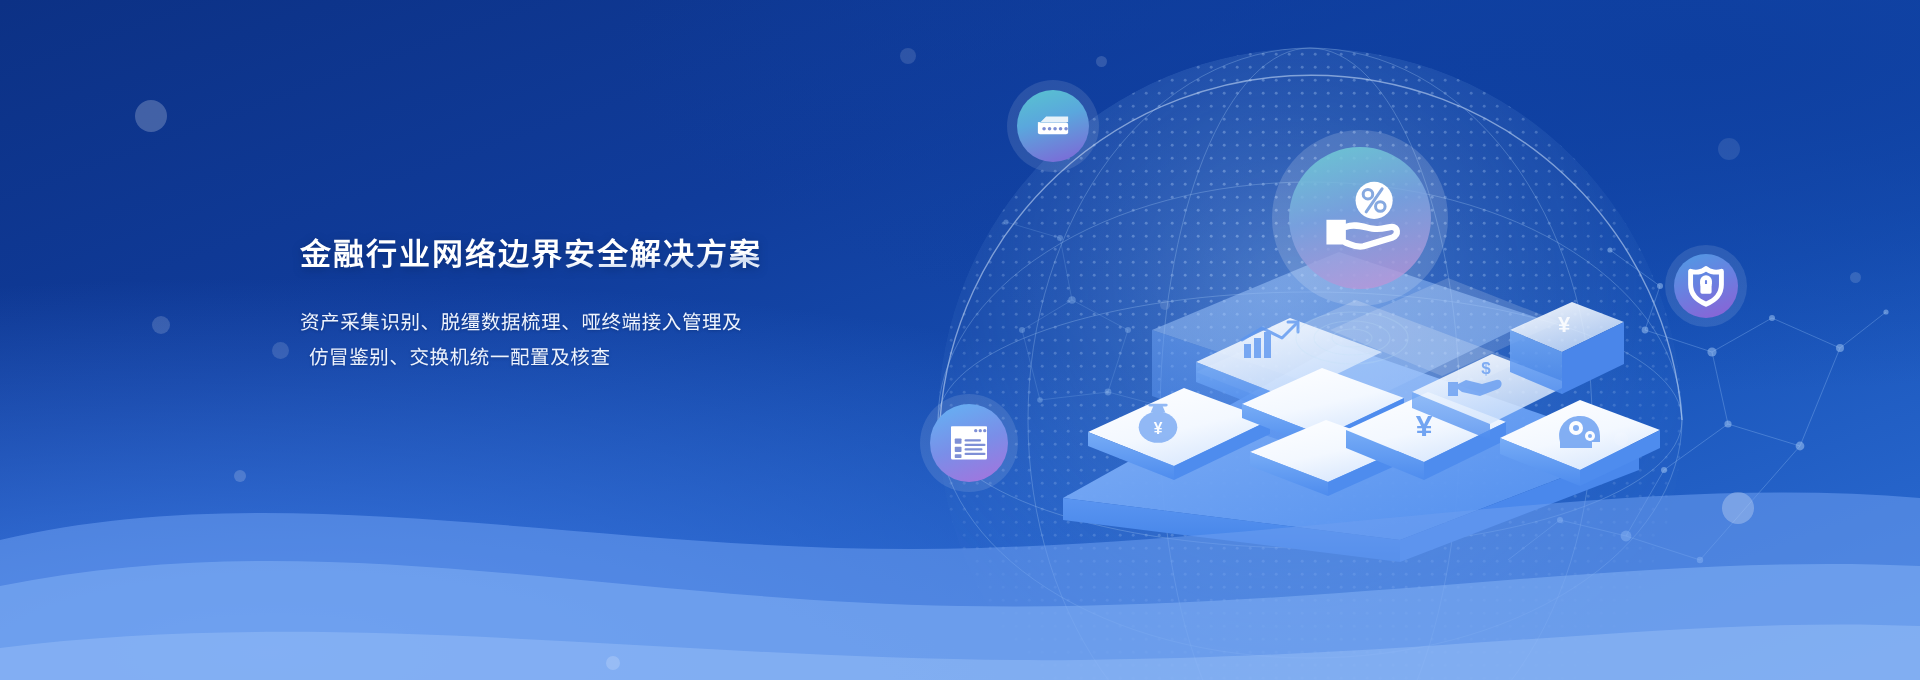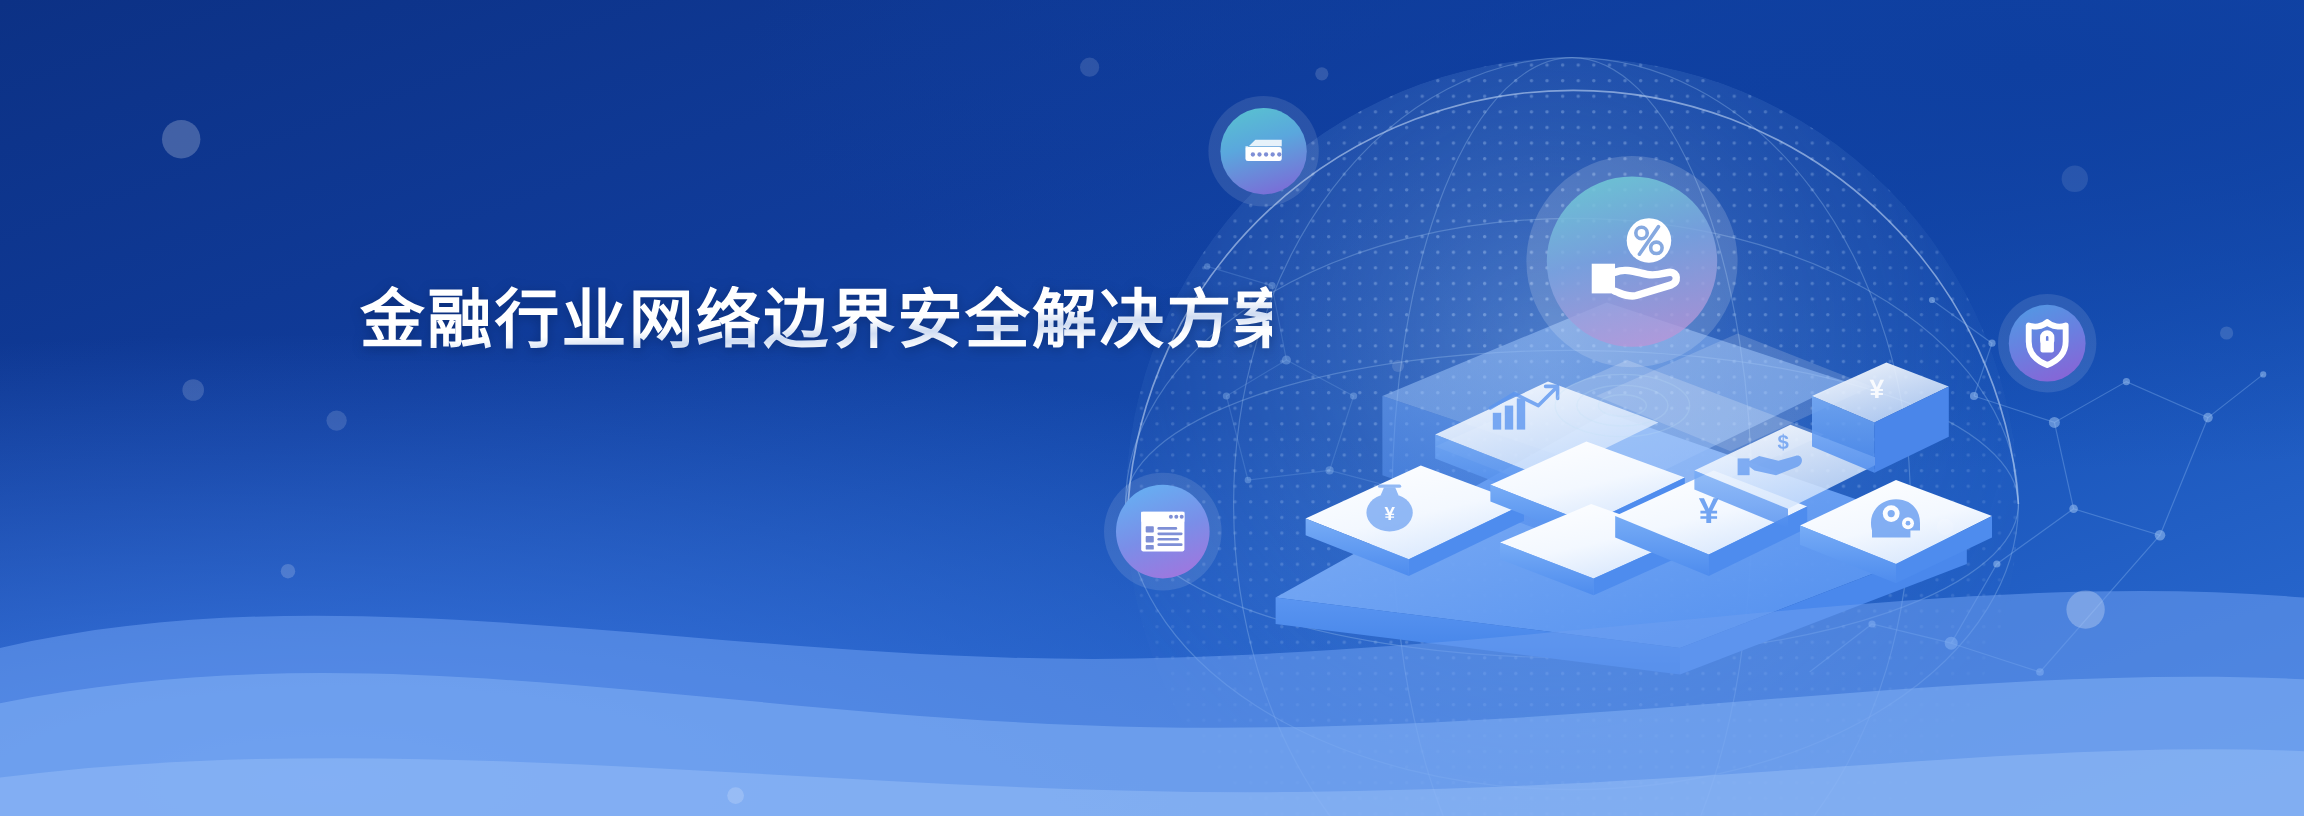--- a/index.html
+++ b/index.html
@@ -17,21 +17,21 @@
 
   .layer{position:absolute;inset:0;}
   .layer svg{position:absolute;inset:0;width:1920px;height:680px;display:block;}
 
   
   .bokeh{position:absolute;border-radius:50%;background:#ffffff;pointer-events:none;}
 
   
   .copy{position:absolute;left:300px;top:238px;width:760px;}
   .title{
-    font-size:54px; font-weight:700; letter-spacing:2px; line-height:1.08;
+    font-size:31px; font-weight:700; letter-spacing:2px; line-height:1.08;
     white-space:nowrap;
     background:linear-gradient(177deg,#ffffff 0%,#ffffff 42%,#ffffff 52%,#cfdcf2 64%,#ffffff 78%,#f3f7ff 100%);
     -webkit-background-clip:text; background-clip:text;
     color:transparent; -webkit-text-fill-color:transparent;
     filter:drop-shadow(0 2px 5px rgba(3,24,70,.40));
   }
   .subtitle{
     margin-top:34px; font-size:19.5px; line-height:35px; color:#eef3fd;
     letter-spacing:.6px; font-weight:400;
     text-shadow:0 1px 3px rgba(4,26,72,.35);
@@ -359,15 +359,19 @@
     <div class="disc"></div>
     <svg width="40" height="42" viewBox="0 0 56 60">
       <path class="ico-stroke" stroke-width="5" d="M28 5 C22 11 12 11 6 9 L6 28 C6 44 18 52 28 56 C38 52 50 44 50 28 L50 9 C44 11 34 11 28 5 Z"></path>
       <rect class="ico" x="20" y="27" width="16" height="14" rx="2.4"></rect>
       <path class="ico-stroke" stroke-width="3.6" d="M23 27 L23 23 A5 5 0 0 1 33 23 L33 27"></path>
     </svg>
   </div>
 
   <div class="copy">
     <h1 class="title">金融行业网络边界安全解决方案</h1>
+    <p class="subtitle">
+      <span class="l1">资产采集识别、脱缰数据梳理、哑终端接入管理及</span>
+      <span class="l2">仿冒鉴别、交换机统一配置及核查</span>
+    </p>
   </div>
 
 </div>
 
 </body></html>

